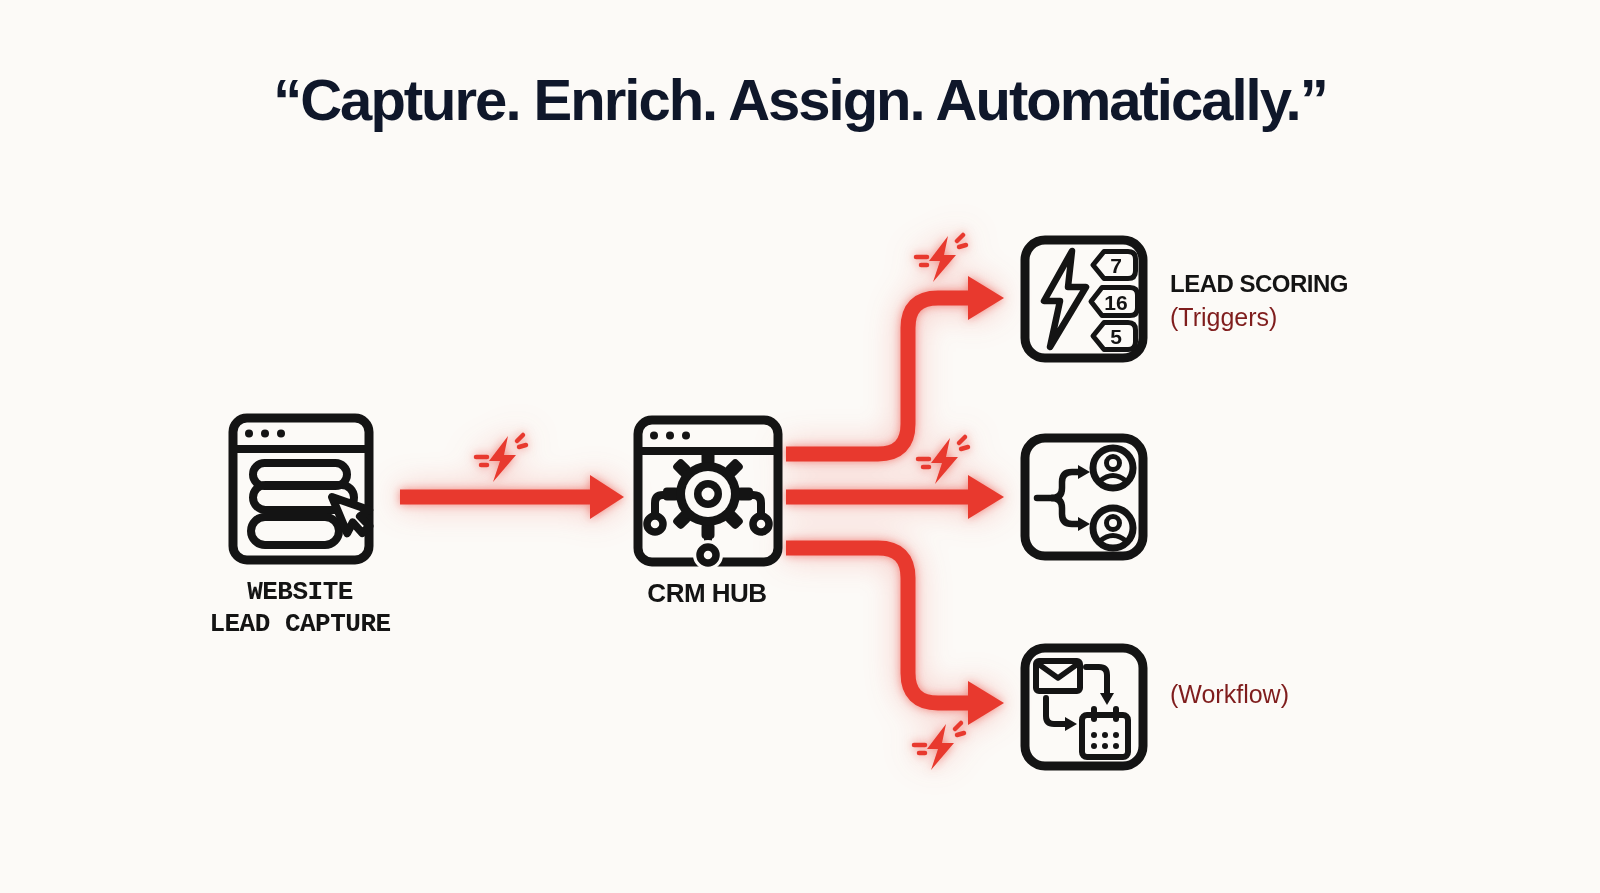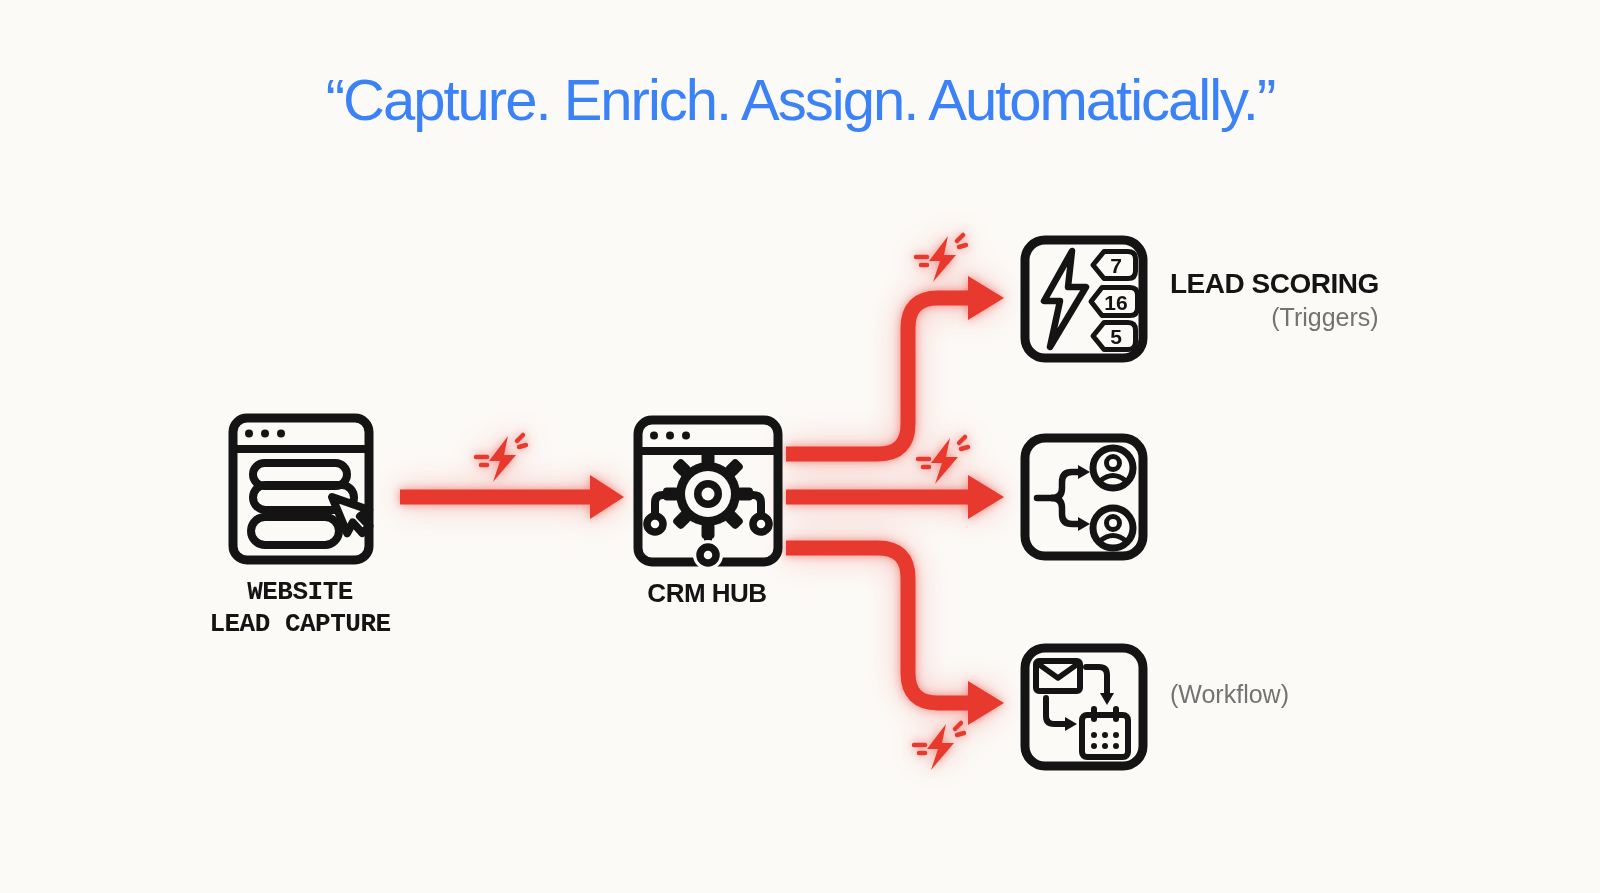--- a/index.html
+++ b/index.html
@@ -6,34 +6,34 @@
   body{
     width:1600px;height:893px;overflow:hidden;
     background:#FCFAF7;
     font-family:"Liberation Sans",sans-serif;
     color:#141414;
   }
   .canvas{position:relative;width:1600px;height:893px;}
   .title{
     position:absolute;left:0;top:64px;width:1600px;
     text-align:center;font-size:58px;line-height:72px;
-    font-weight:400;letter-spacing:-2px;color:#3b82f6;
+    font-weight:700;letter-spacing:-2px;color:#0f172a;
   }
   .node-label{
     position:absolute;text-align:center;font-weight:800;
     font-size:26px;line-height:32px;letter-spacing:-0.5px;color:#141414;
   }
   .branch-label{position:absolute;text-align:left;}
   .branch-label .main{
-    display:block;font-weight:800;font-size:28px;line-height:28px;
+    display:block;font-weight:800;font-size:24px;line-height:28px;
     letter-spacing:-0.5px;color:#141414;
   }
   .branch-label .sub{
     display:block;font-weight:400;font-size:25px;line-height:28px;
-    margin-top:5px;color:#737373;text-align:right;
+    margin-top:5px;color:#7f1d1d;
   }
   svg{position:absolute;display:block;}
   .glow{
     filter:drop-shadow(0 0 5px rgba(232,57,46,.55)) drop-shadow(0 0 16px rgba(232,57,46,.30));
   }
   .ink-stroke{stroke:#141414;fill:none;}
 </style>
 </head>
 <body>
 

